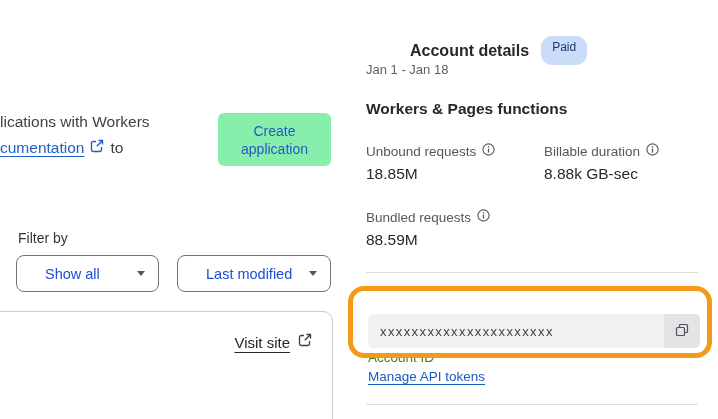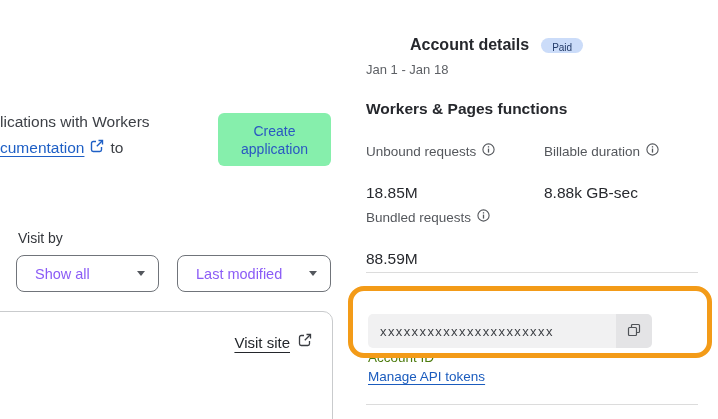--- a/index.html
+++ b/index.html
@@ -14,55 +14,55 @@
 
   .create-btn{position:absolute;left:218px;top:113px;width:113px;height:53px;background:#86efac;
               border:none;border-radius:6px;color:#2a57c2;font-size:14px;line-height:18px;
               text-align:center;padding:0 8px;cursor:pointer;font-family:inherit;}
 
   .ctl-label{position:absolute;top:230px;font-size:14px;color:#33363b;}
   .filter-label{left:18px;}
   .sort-label{left:189px;margin-top:24px;}
   .select{position:absolute;top:255px;height:37px;box-sizing:border-box;border:1px solid #70747a;
           border-radius:8px;background:#fff;display:flex;align-items:center;justify-content:space-between;
-          padding:0 13px 0 18px;font-size:14.5px;color:#8b5cf6;cursor:pointer;}
+          padding:0 13px 0 28px;font-size:14.5px;color:#1d4ed8;cursor:pointer;}
   .select-filter{left:16px;width:143px;}
   .select-sort{left:177px;width:154px;justify-content:space-between;}
   .caret{width:0;height:0;border-left:4.5px solid transparent;border-right:4.5px solid transparent;
          border-top:5.5px solid #53575d;}
 
   .site-card{position:absolute;left:-12px;top:311px;width:343px;height:130px;
              border:1px solid #c9cbcd;border-top-right-radius:10px;background:#fff;}
   .visit{position:absolute;top:21px;right:20px;display:flex;align-items:center;gap:8px;}
   .visit-link{color:#24272c;font-size:15px;text-decoration:underline;text-underline-offset:4px;cursor:pointer;}
 
   
   .acct-header{position:absolute;left:366px;top:36px;display:flex;align-items:center;gap:12px;}
   .acct-title{font-size:16px;font-weight:700;color:#26282d;margin-left:44px;}
-  .badge{background:#cbdcf9;color:#223a68;font-size:10px;line-height:1;padding:5px 11px 0;
+  .badge{background:#cbdcf9;color:#223a68;font-size:12px;line-height:1;padding:5px 11px 12px;
          border-radius:11px;}
   .date-range{position:absolute;left:366px;top:62px;font-size:13px;color:#5d6065;}
   .section-title{position:absolute;left:366px;top:100px;font-size:15.5px;font-weight:700;color:#26282d;}
 
   .stat{position:absolute;}
   .stat-0{left:366px;top:143px;}
   .stat-1{left:544px;top:143px;}
   .stat-2{left:366px;top:209px;}
   .stat-lbl{font-size:13.5px;color:#54575c;display:flex;align-items:center;gap:6px;}
-  .stat-val{margin-top:25px;font-size:15.5px;color:#27292e;}
+  .stat-val{margin-top:6px;font-size:15.5px;color:#27292e;}
 
   .divider{position:absolute;left:366px;width:332px;height:1px;background:#dcdcdc;}
   .div-1{top:272px;}
   .div-2{top:404px;}
 
   .highlight{position:absolute;left:348px;top:286px;width:364px;height:72px;box-sizing:border-box;
              border:5px solid #f39b18;border-radius:16px;pointer-events:none;}
 
   .acctid-label{position:absolute;left:368px;top:310px;font-size:13.5px;color:#4d7c0f;margin-top:40px;}
-  .id-group{position:absolute;left:368px;top:314px;width:284px;height:34px;display:flex;
+  .id-group{position:absolute;left:368px;top:314px;width:332px;height:34px;display:flex;
             border-radius:5px;overflow:hidden;}
   .id-input{flex:1;min-width:0;background:#f1f1f2;border:none;outline:none;padding:0 12px;
             font-size:13px;letter-spacing:1.4px;color:#3c3f44;font-family:inherit;}
   .copy-btn{width:36px;background:#e4e4e6;border:none;display:flex;align-items:center;
             justify-content:center;cursor:pointer;padding:0;}
   .manage-link{position:absolute;left:368px;top:369px;font-size:13.5px;color:#1b5cbe;
                text-decoration:underline;text-underline-offset:3px;cursor:pointer;}
 </style>
 </head>
 <body>
@@ -79,21 +79,21 @@
           <path d="M8.5 1.5h4v4" stroke="#1e5fc5" stroke-width="1.4"></path>
           <path d="M12.3 1.7 6.8 7.2" stroke="#1e5fc5" stroke-width="1.4"></path>
         </svg>
       </span>
       <span>to</span>
     </div>
   </div>
 
   <button class="create-btn">Create application</button>
 
-  <div class="ctl-label filter-label">Visit by</div>
+  <div class="ctl-label filter-label">Filter by</div>
   <div class="select select-filter">
     <span>Show all</span>
     <span class="caret"></span>
   </div>
 
   <div class="ctl-label sort-label">Sort by</div>
   <div class="select select-sort">
     <span>Last modified</span>
     <span class="caret"></span>
   </div>

